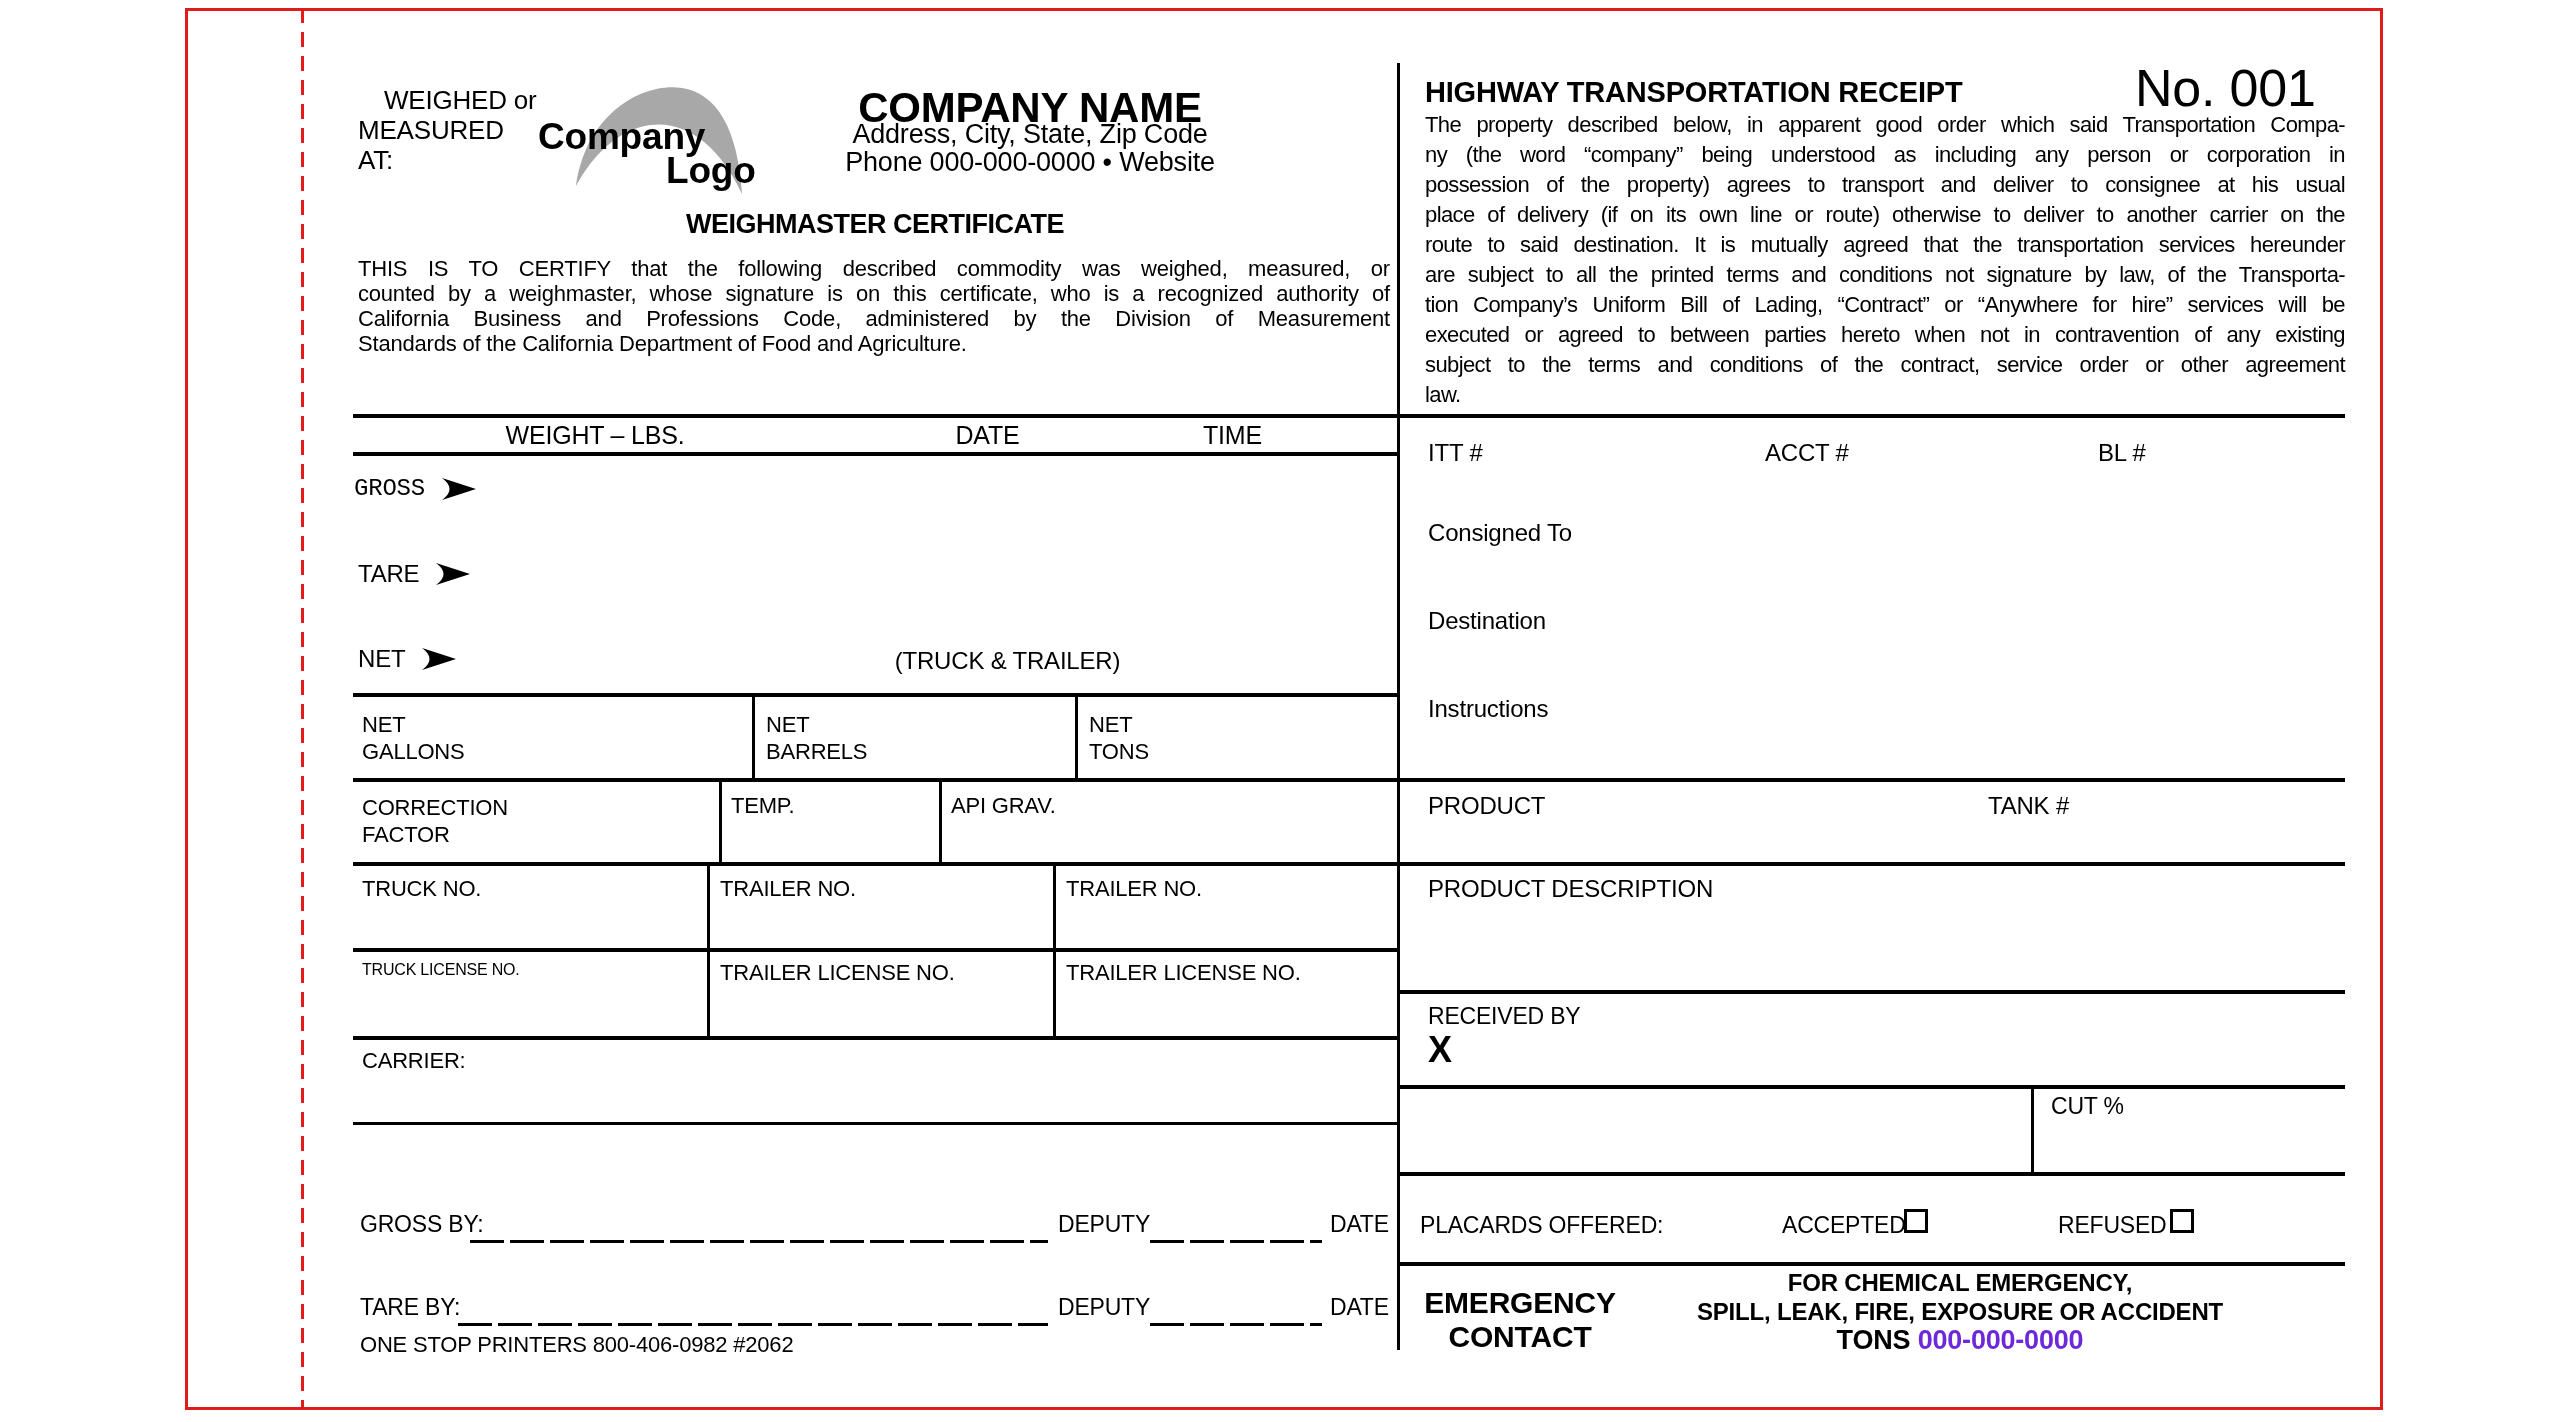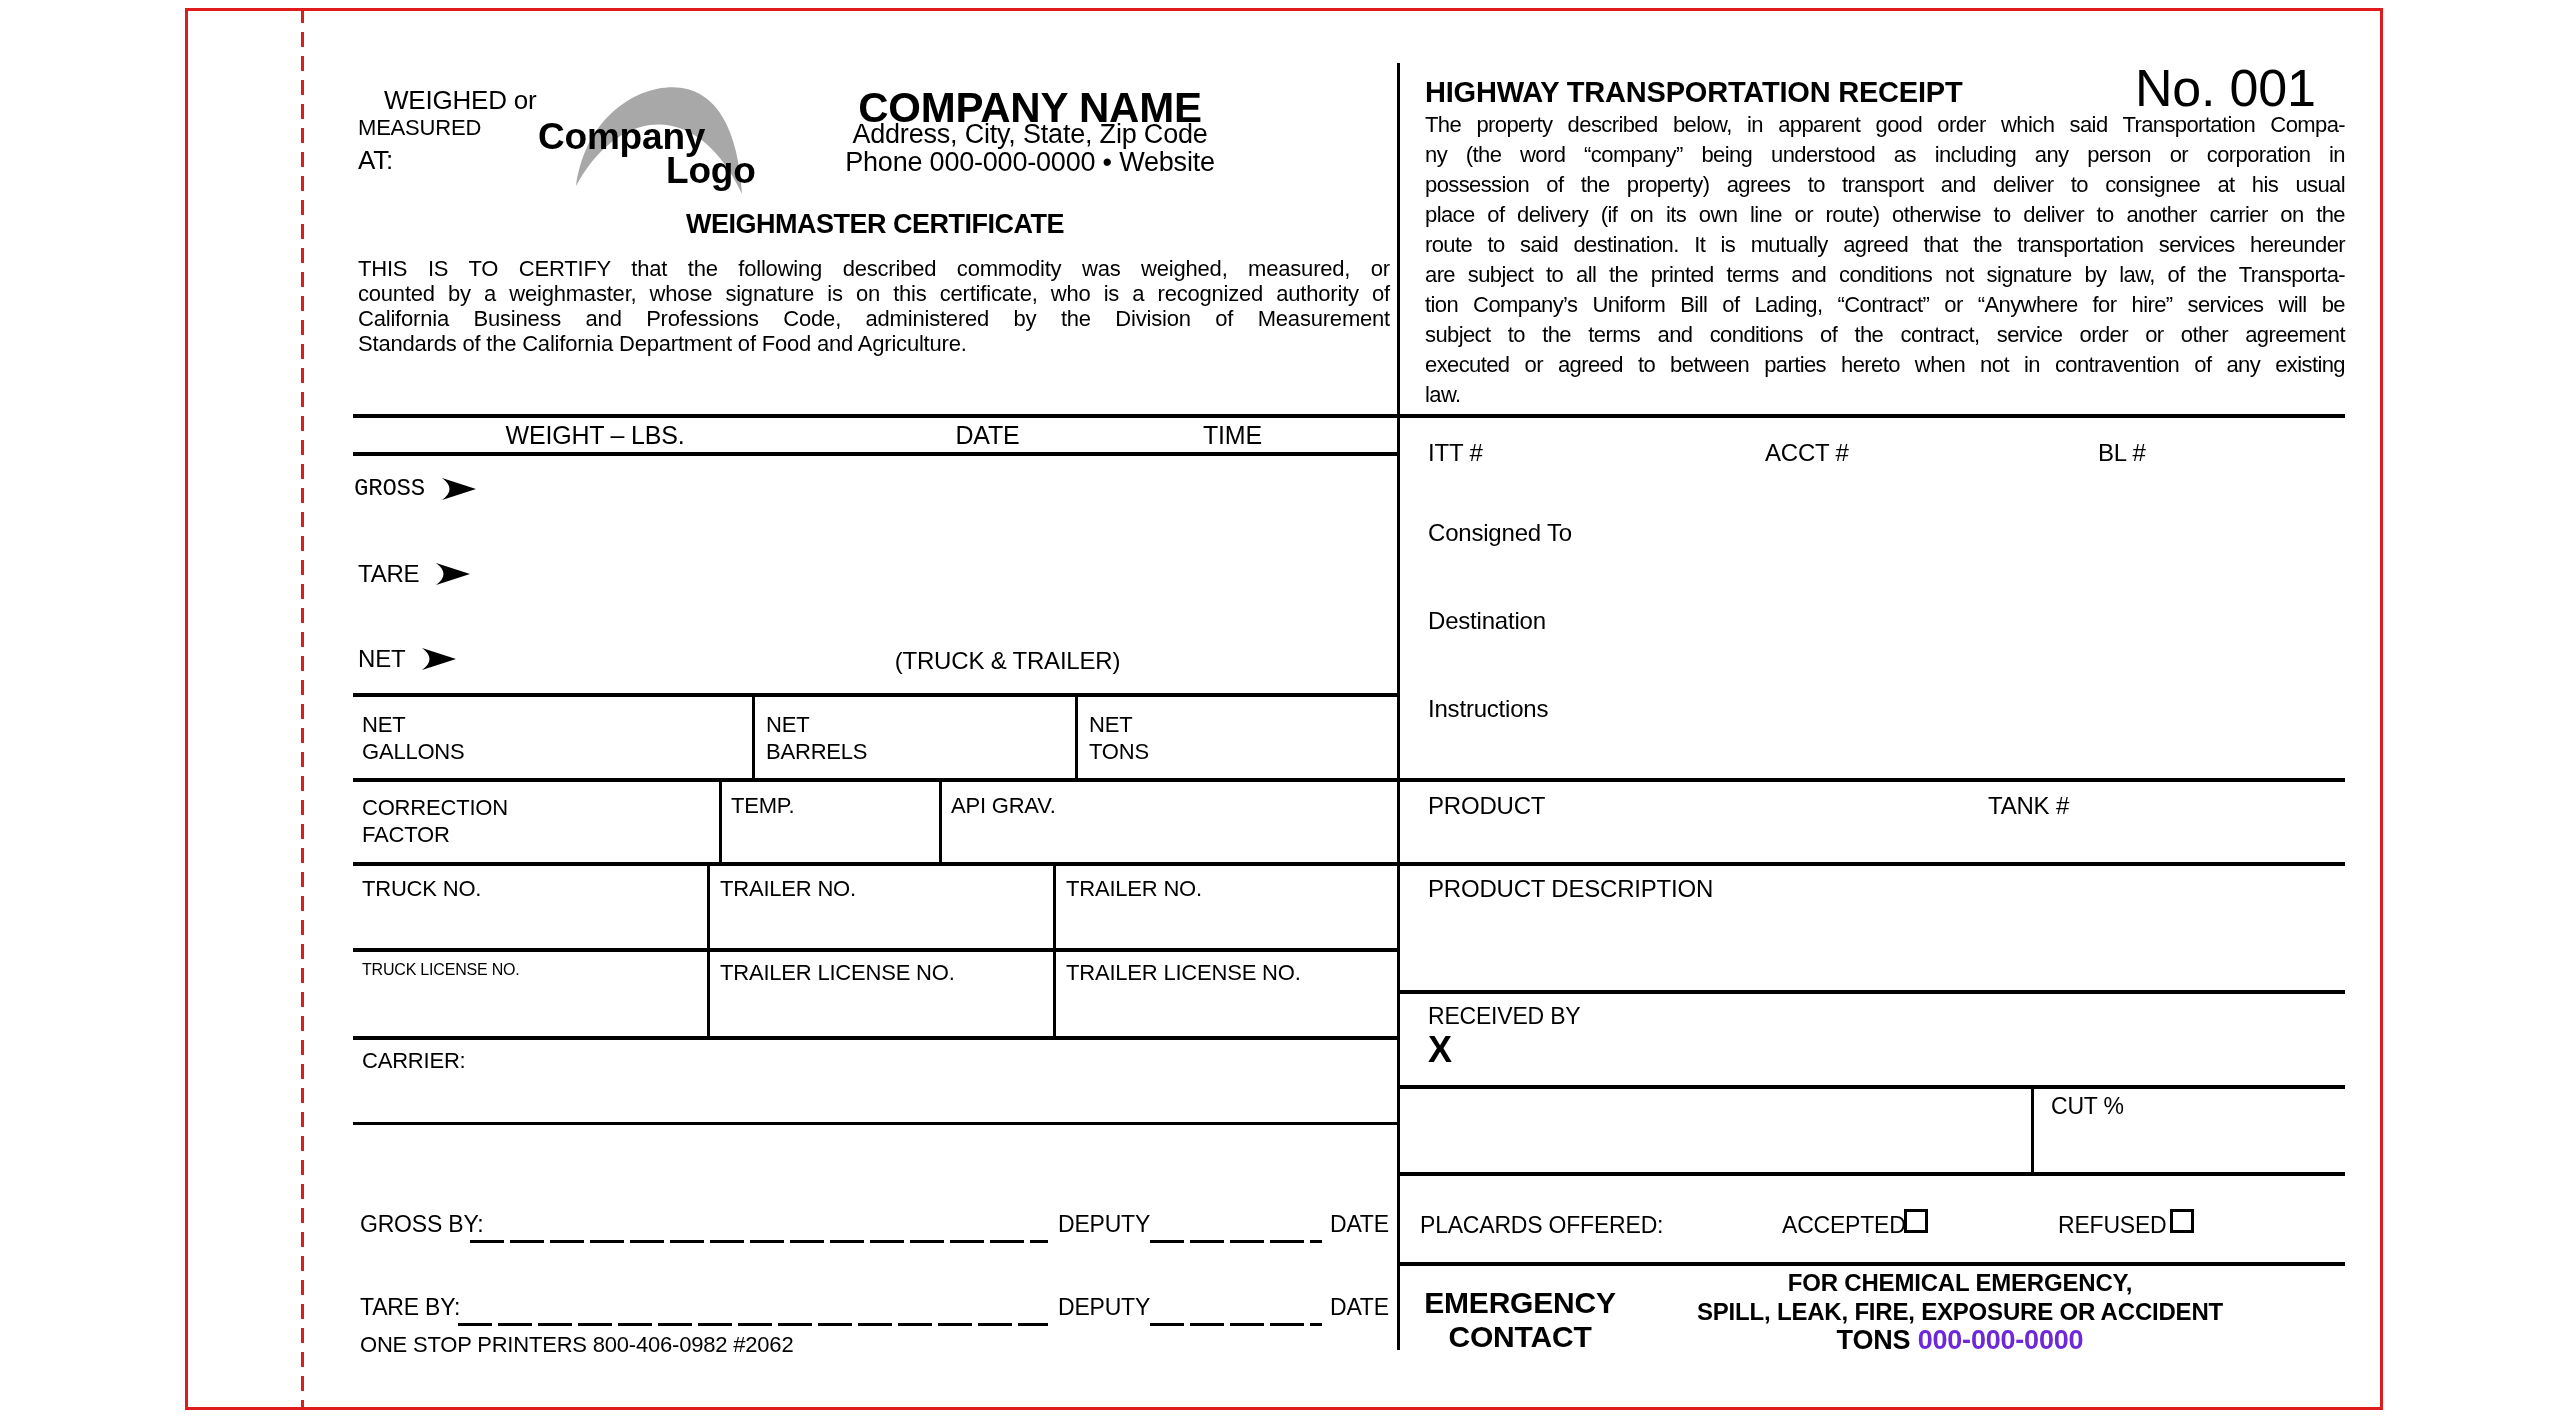--- a/index.html
+++ b/index.html
@@ -31,21 +31,21 @@
 <body>
 
 <div id="canvas">
 
   <div class="redbox"></div>
   <div class="perf"></div>
 
   <div class="vline" style="left:1397px;top:63px;height:1287px;"></div>
 
   <div class="t" style="left:358px;top:86px;font-size:26px;margin-left:26px;">WEIGHED or</div>
-  <div class="t" style="left:358px;top:116px;font-size:22px;">MEASURED</div>
+  <div class="t" style="left:358px;top:116px;font-size:26px;">MEASURED</div>
   <div class="t" style="left:358px;top:146px;font-size:26px;">AT:</div>
 
   <svg style="position:absolute;left:570px;top:76px;" width="180" height="122" viewBox="0 0 180 122">
     <path d="M6 110 C 16 38, 72 6, 112 12 C 146 17, 168 52, 172 118 C 150 70, 116 44, 80 49 C 50 53, 24 77, 6 110 Z" fill="#a8a8a8"></path>
   </svg>
   <div class="t b lh1" style="left:538px;top:118px;font-size:37px;">Company</div>
   <div class="t b lh1" style="left:666px;top:152px;font-size:37px;">Logo</div>
 
   <div class="t b c lh1" style="left:830px;top:87px;width:400px;font-size:42px;">COMPANY NAME</div>
   <div class="t c lh1" style="left:790px;top:121px;width:480px;font-size:27px;">Address, City, State, Zip Code</div>
@@ -142,22 +142,22 @@
   <div class="t lh1" style="left:2135px;top:62px;font-size:52px;">No. 001</div>
 
   <div class="para terms-para">
     <div>The property described below, in apparent good order which said Transportation Compa-</div>
     <div>ny (the word “company” being understood as including any person or corporation in</div>
     <div>possession of the property) agrees to transport and deliver to consignee at his usual</div>
     <div>place of delivery (if on its own line or route) otherwise to deliver to another carrier on the</div>
     <div>route to said destination. It is mutually agreed that the transportation services hereunder</div>
     <div>are subject to all the printed terms and conditions not signature by law, of the Transporta-</div>
     <div>tion Company’s Uniform Bill of Lading, “Contract” or “Anywhere for hire” services will be</div>
+    <div>executed or agreed to between parties hereto when not in contravention of any existing</div>
     <div>subject to the terms and conditions of the contract, service order or other agreement</div>
-    <div>executed or agreed to between parties hereto when not in contravention of any existing</div>
     <div class="last">law.</div>
   </div>
 
   <div class="t" style="left:1428px;top:440px;font-size:24px;">ITT #</div>
   <div class="t" style="left:1765px;top:440px;font-size:24px;">ACCT #</div>
   <div class="t" style="left:2098px;top:440px;font-size:24px;">BL #</div>
 
   <div class="t" style="left:1428px;top:520px;font-size:24px;">Consigned To</div>
   <div class="t" style="left:1428px;top:608px;font-size:24px;">Destination</div>
   <div class="t" style="left:1428px;top:696px;font-size:24px;">Instructions</div>

